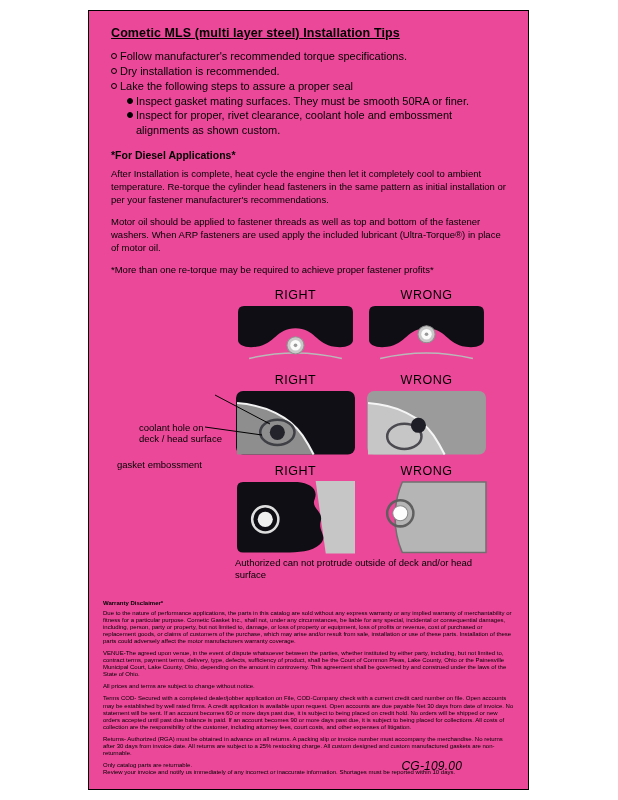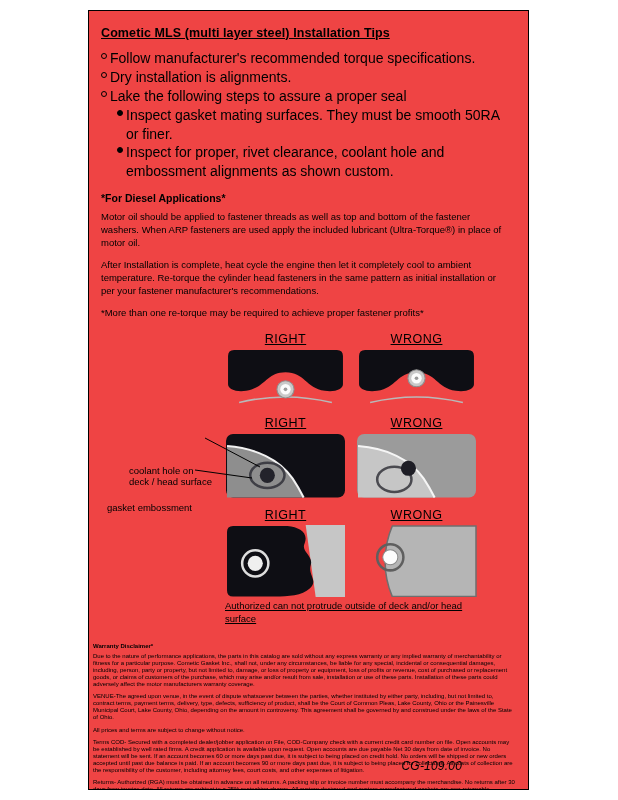--- a/index.html
+++ b/index.html
@@ -1,32 +1,32 @@
 <!DOCTYPE html>
 <html><head>
 <meta charset="utf-8">
 <style>
   * { margin:0; padding:0; box-sizing:border-box; }
   html,body { width:618px; height:800px; background:#fff; }
   body { font-family:"Liberation Sans", sans-serif; color:#000; position:relative; }
   .sheet { position:relative; width:618px; height:800px; background:#fff; }
   .page {
     position:absolute; left:88px; top:10px; width:441px; height:780px;
-    border:1px solid #000; padding:15px 20px 0 12px; overflow:hidden; background:#ef4444;
+    border:1px solid #000; padding:15px 20px 0 22px; overflow:hidden; background:#ec4899;
   }
   .title { font-size:12.5px; font-weight:bold; text-decoration:underline; margin-bottom:9px; letter-spacing:0.1px; }
-  ul.tips { list-style:none; font-size:14px; line-height:1.35; margin-bottom:4px; }
+  ul.tips { list-style:none; font-size:11px; line-height:1.35; margin-bottom:4px; }
   .tip { position:relative; padding-left:9px; }
   .tip::before { content:""; position:absolute; left:0; top:4px; width:4px; height:4px; border:1px solid #000; border-radius:50%; }
   .tip.sub { padding-left:25px; }
   .tip.sub::before { left:16px; background:#000; }
   .h2 { font-size:10.5px; font-weight:bold; margin:11px 0 7px 0; }
   .body { font-size:9.5px; line-height:1.36; max-width:402px; margin-bottom:9px; }
   .note { margin:2px 0 12px 0; }
-  .diagrams { margin-top:2px;text-decoration:underline; }
+  .diagrams { margin-top:2px; }
   .drow { position:relative; margin-left:124px; width:252px; margin-bottom:9px; }
   .pair { display:flex; gap:10px; }
   .dcol { width:121px; text-align:center; }
   .rw { font-size:12.5px; line-height:1.2; margin-bottom:2px; letter-spacing:0.5px; }
   svg.dimg { display:block; width:121px; }
   .caption { font-size:9.5px; line-height:1.3; margin-top:3px; max-width:252px; }
   .ann { position:absolute; font-size:9.5px; line-height:1.2;margin-top:37px; }
   .ann1 { left:-96px; top:12px; width:86px; }
   .ann2 { left:-118px; top:49px; width:92px; white-space:nowrap; }
   .leaders { position:absolute; left:-38px; top:8px; width:80px; height:70px; overflow:visible; }
@@ -39,29 +39,29 @@
 </head>
 <body>
 
 <div class="sheet">
   <div class="page">
 
     <h1 class="title">Cometic MLS (multi layer steel) Installation Tips</h1>
 
     <ul class="tips">
       <li class="tip">Follow manufacturer's recommended torque specifications.</li>
-      <li class="tip">Dry installation is alignments.</li>
+      <li class="tip">Dry installation is recommended.</li>
       <li class="tip">Lake the following steps to assure a proper seal</li>
       <li class="tip sub">Inspect gasket mating surfaces.  They must be smooth 50RA or finer.</li>
       <li class="tip sub">Inspect for proper, rivet clearance, coolant hole and embossment alignments as shown custom.</li>
     </ul>
 
     <h2 class="h2">*For Diesel Applications*</h2>
+    <p class="body">After Installation is complete, heat cycle the engine then let it completely cool to ambient temperature. Re-torque the cylinder head fasteners in the same pattern as initial installation or per your fastener manufacturer's recommendations.</p>
     <p class="body">Motor oil should be applied to fastener threads as well as top and bottom of the fastener washers. When ARP fasteners are used apply the included lubricant (Ultra-Torque®) in place of motor oil.</p>
-    <p class="body">After Installation is complete, heat cycle the engine then let it completely cool to ambient temperature. Re-torque the cylinder head fasteners in the same pattern as initial installation or per your fastener manufacturer's recommendations.</p>
     <p class="body note">*More than one re-torque may be required to achieve proper fastener profits*</p>
 
     <div class="diagrams">
 
       <div class="drow">
         <div class="pair">
           <div class="dcol">
             <div class="rw">RIGHT</div>
             <svg class="dimg" viewBox="0 0 120 58" xmlns="http://www.w3.org/2000/svg">
               <path d="M14,53 Q60,42 106,53" fill="none" stroke="#b9b9b9" stroke-width="1.5"></path>

